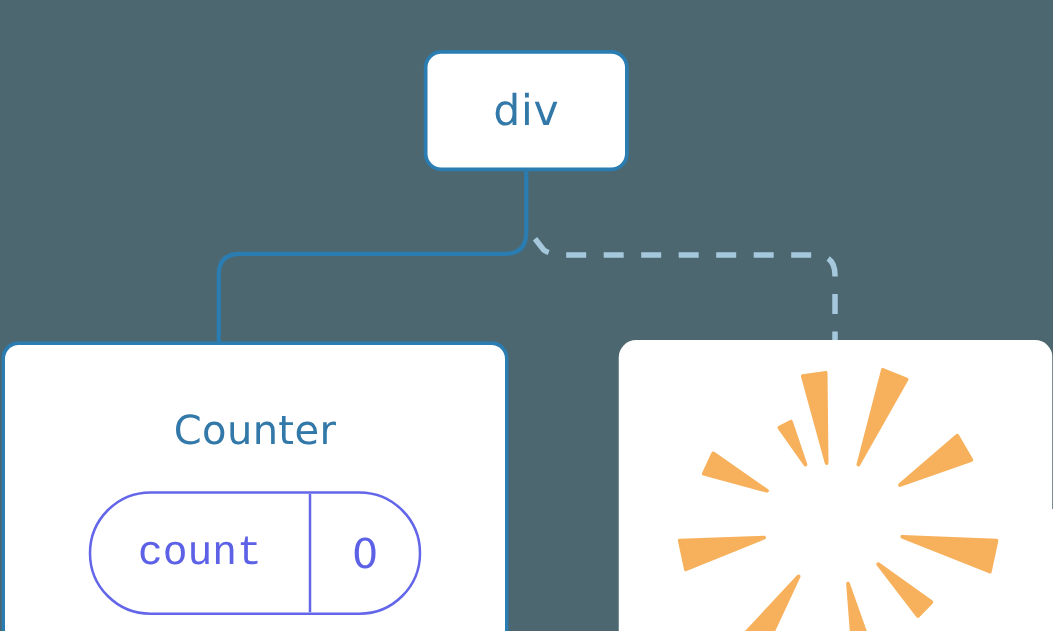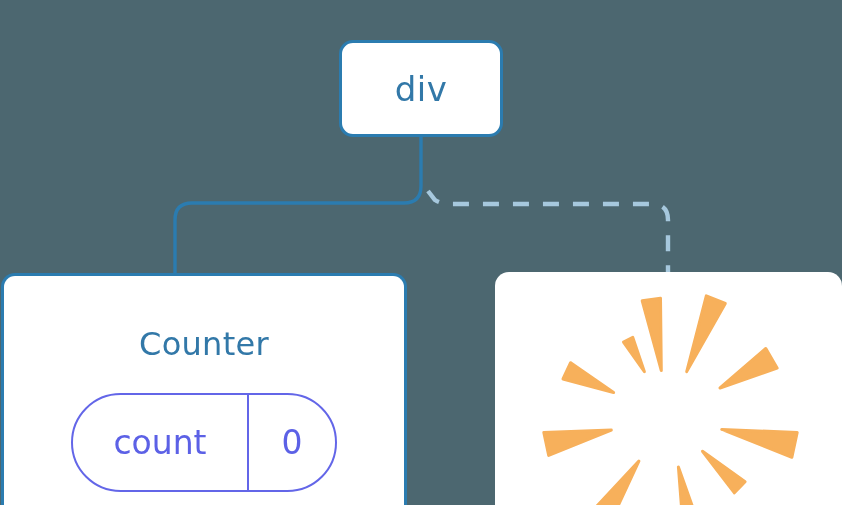--- a/index.html
+++ b/index.html
@@ -92,20 +92,21 @@
   .state-val {
     display: flex;
     align-items: center;
     justify-content: center;
     color: #5c61e6;
     font-size: 33px;
     line-height: 1;
   }
   .state-key {
     flex: 0 0 174px;
+    font-family: Liberation Mono, monospace;
   }
   .state-val {
     flex: 1 1 auto;
     border-left: 2px solid #6366e8;
   }
 
   .node-sparkle {
     left: 495px;
     top: 236px;
     width: 347px;

